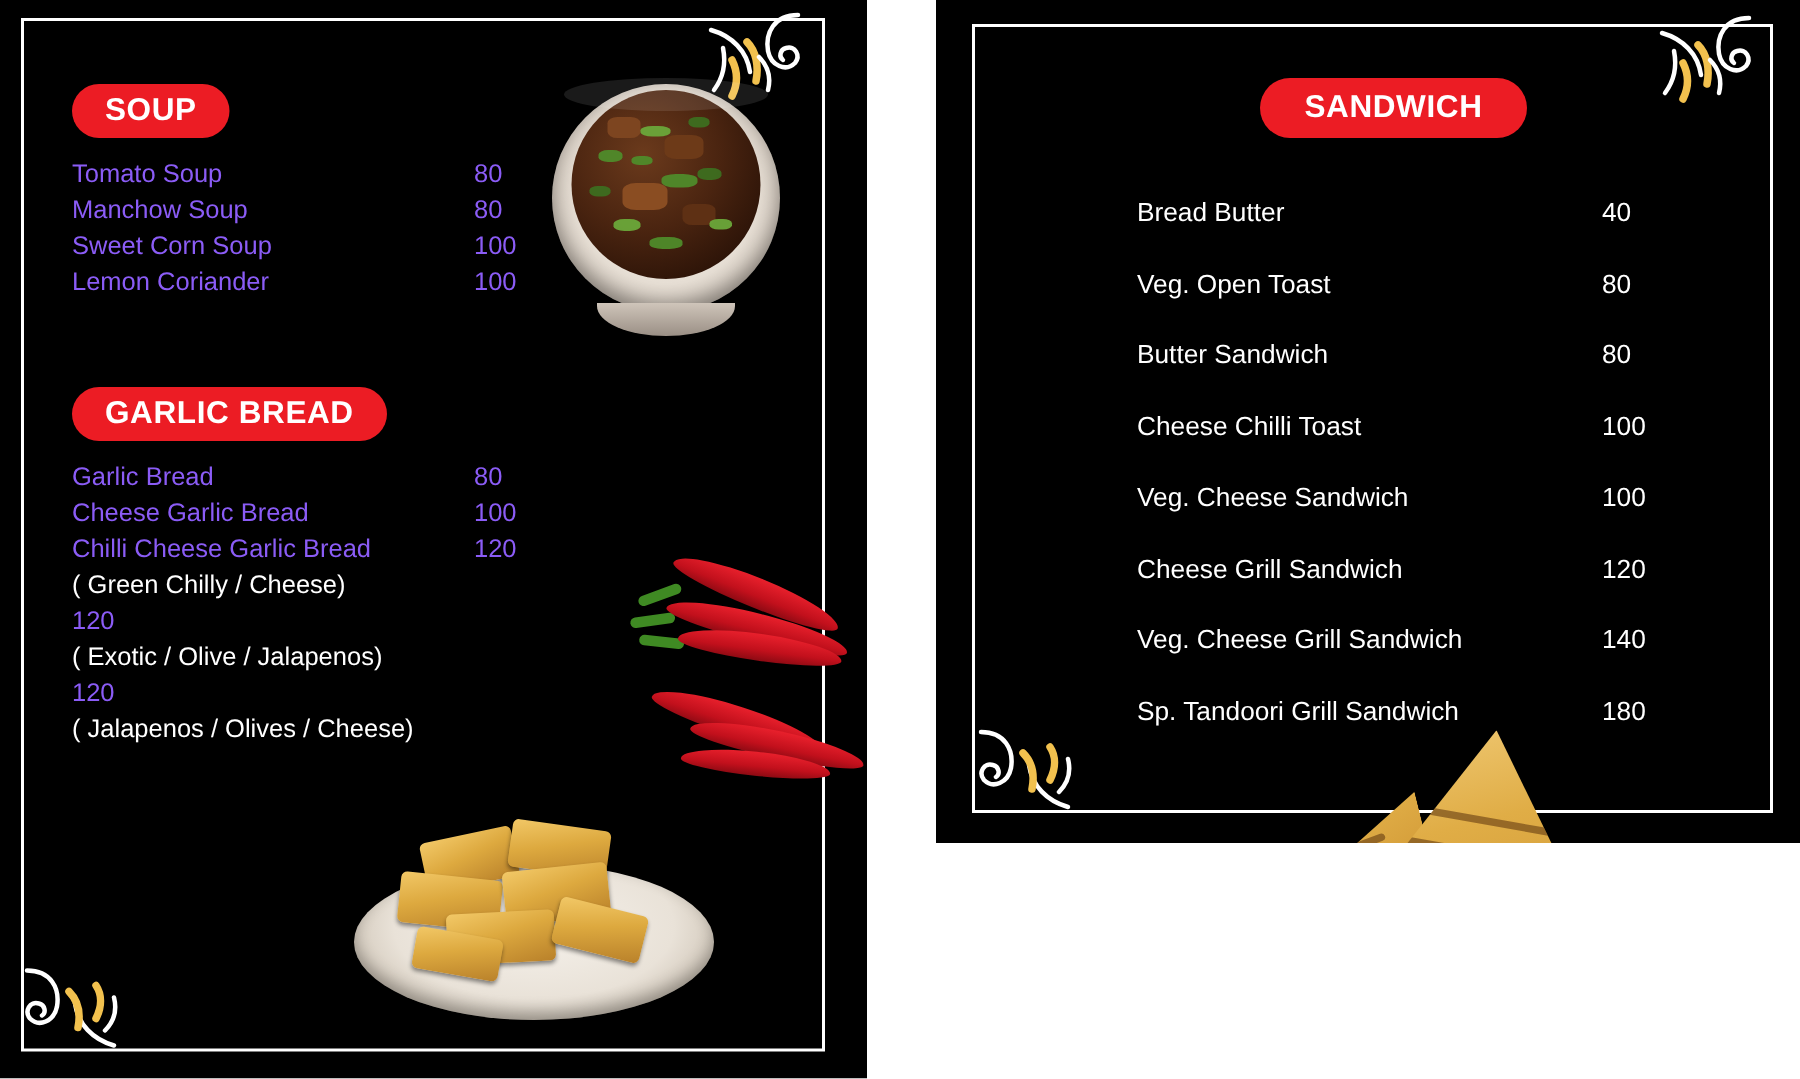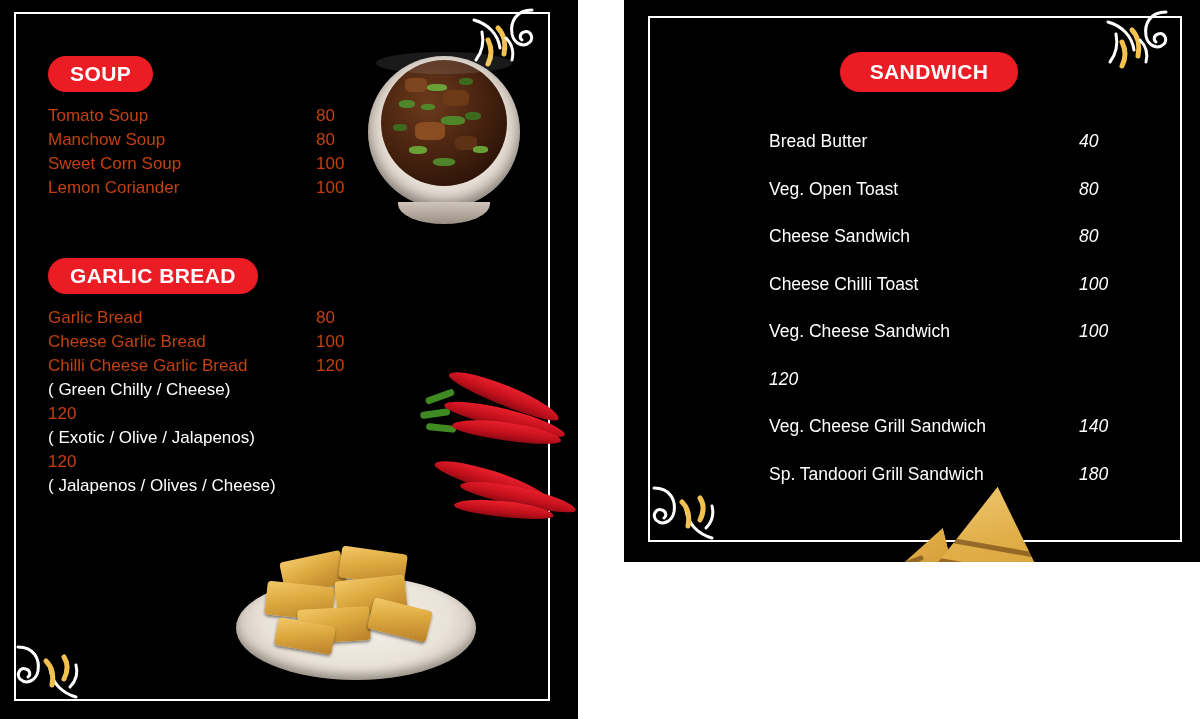--- a/index.html
+++ b/index.html
@@ -90,21 +90,21 @@
 
   .section {
     position: absolute;
   }
   .items {
     margin-top: 12px;
   }
   .item-row {
     display: flex;
     align-items: center;
-    color: #c2410c;
+    color: #8b5cf6;
     font-size: 17px;
     line-height: 24px;
     font-weight: 300;
   }
   .item-name {
     width: 268px;
     white-space: nowrap;
   }
   .item-price {
     width: 60px;
@@ -119,31 +119,31 @@
   
   .soup-sec { left: 48px; top: 56px; }
   .garlic-sec { left: 48px; top: 258px; }
 
   .soup-sec .item-name { width: 268px; }
   .garlic-sec .item-name { width: 268px; }
 
   
   .sandwich-sec { left: 110px; top: 52px; }
   .sandwich-sec .pill-wrap { text-align: center; width: 390px; }
-  .sand-list { margin-top: 26px; margin-left: 35px; }
+  .sand-list { margin-top: 26px; margin-left: 24px; }
   .sand-row {
     display: flex;
     align-items: baseline;
     color: #ffffff;
     font-size: 17.5px;
     line-height: 47.5px;
     font-weight: 300;
   }
   .sand-name { width: 310px; white-space: nowrap; }
-  .sand-price { width: 70px; font-style: italic; }
+  .sand-price { width: 70px; }
 
   
   .soup-photo {
     position: absolute;
     left: 368px;
     top: 48px;
     width: 152px;
     height: 178px;
   }
   .bowl {
@@ -415,32 +415,33 @@
       <div class="sand-list">
         <div class="sand-row">
           <span class="sand-name">Bread Butter</span>
           <span class="sand-price">40</span>
         </div>
         <div class="sand-row">
           <span class="sand-name">Veg. Open Toast</span>
           <span class="sand-price">80</span>
         </div>
         <div class="sand-row">
-          <span class="sand-name">Cheese Sandwich</span>
+          <span class="sand-name">Butter Sandwich</span>
           <span class="sand-price">80</span>
         </div>
         <div class="sand-row">
           <span class="sand-name">Cheese Chilli Toast</span>
           <span class="sand-price">100</span>
         </div>
         <div class="sand-row">
           <span class="sand-name">Veg. Cheese Sandwich</span>
           <span class="sand-price">100</span>
         </div>
         <div class="sand-row">
+          <span class="sand-name">Cheese Grill Sandwich</span>
           <span class="sand-price">120</span>
         </div>
         <div class="sand-row">
           <span class="sand-name">Veg. Cheese Grill Sandwich</span>
           <span class="sand-price">140</span>
         </div>
         <div class="sand-row">
           <span class="sand-name">Sp. Tandoori Grill Sandwich</span>
           <span class="sand-price">180</span>
         </div>

